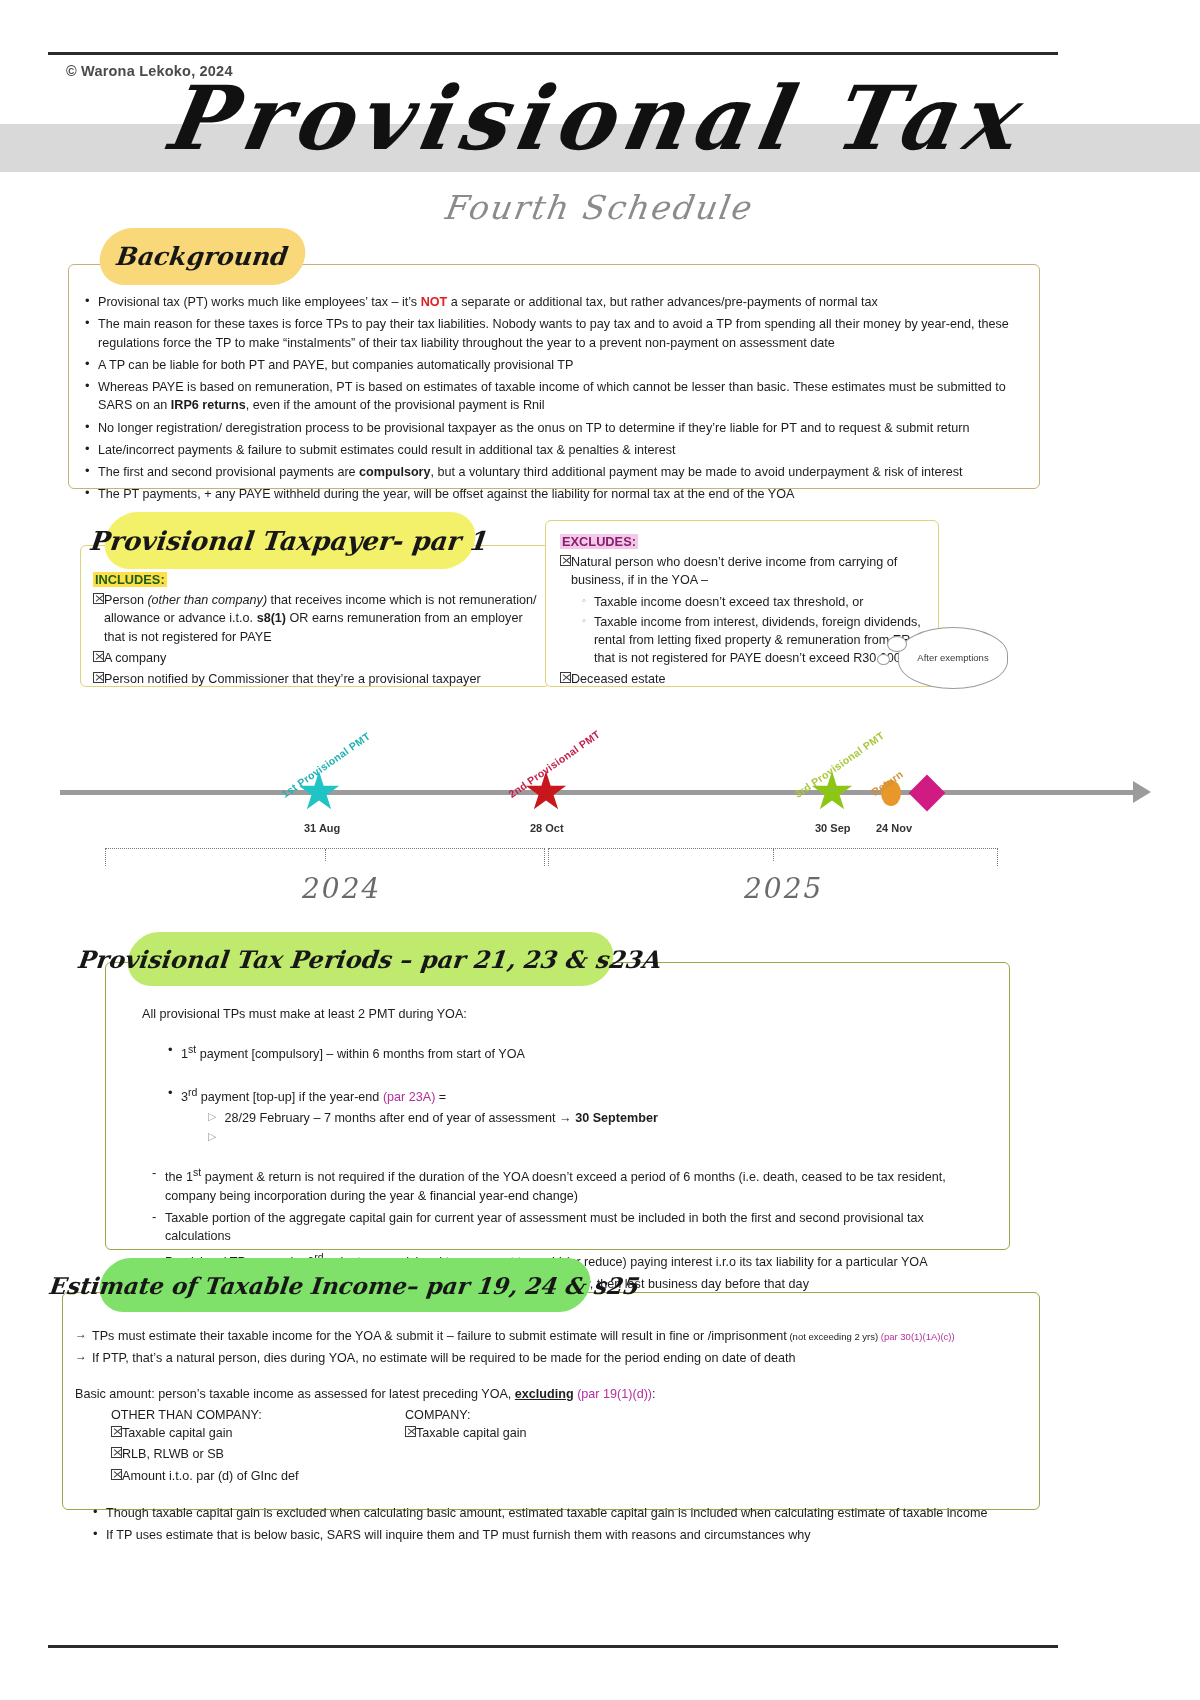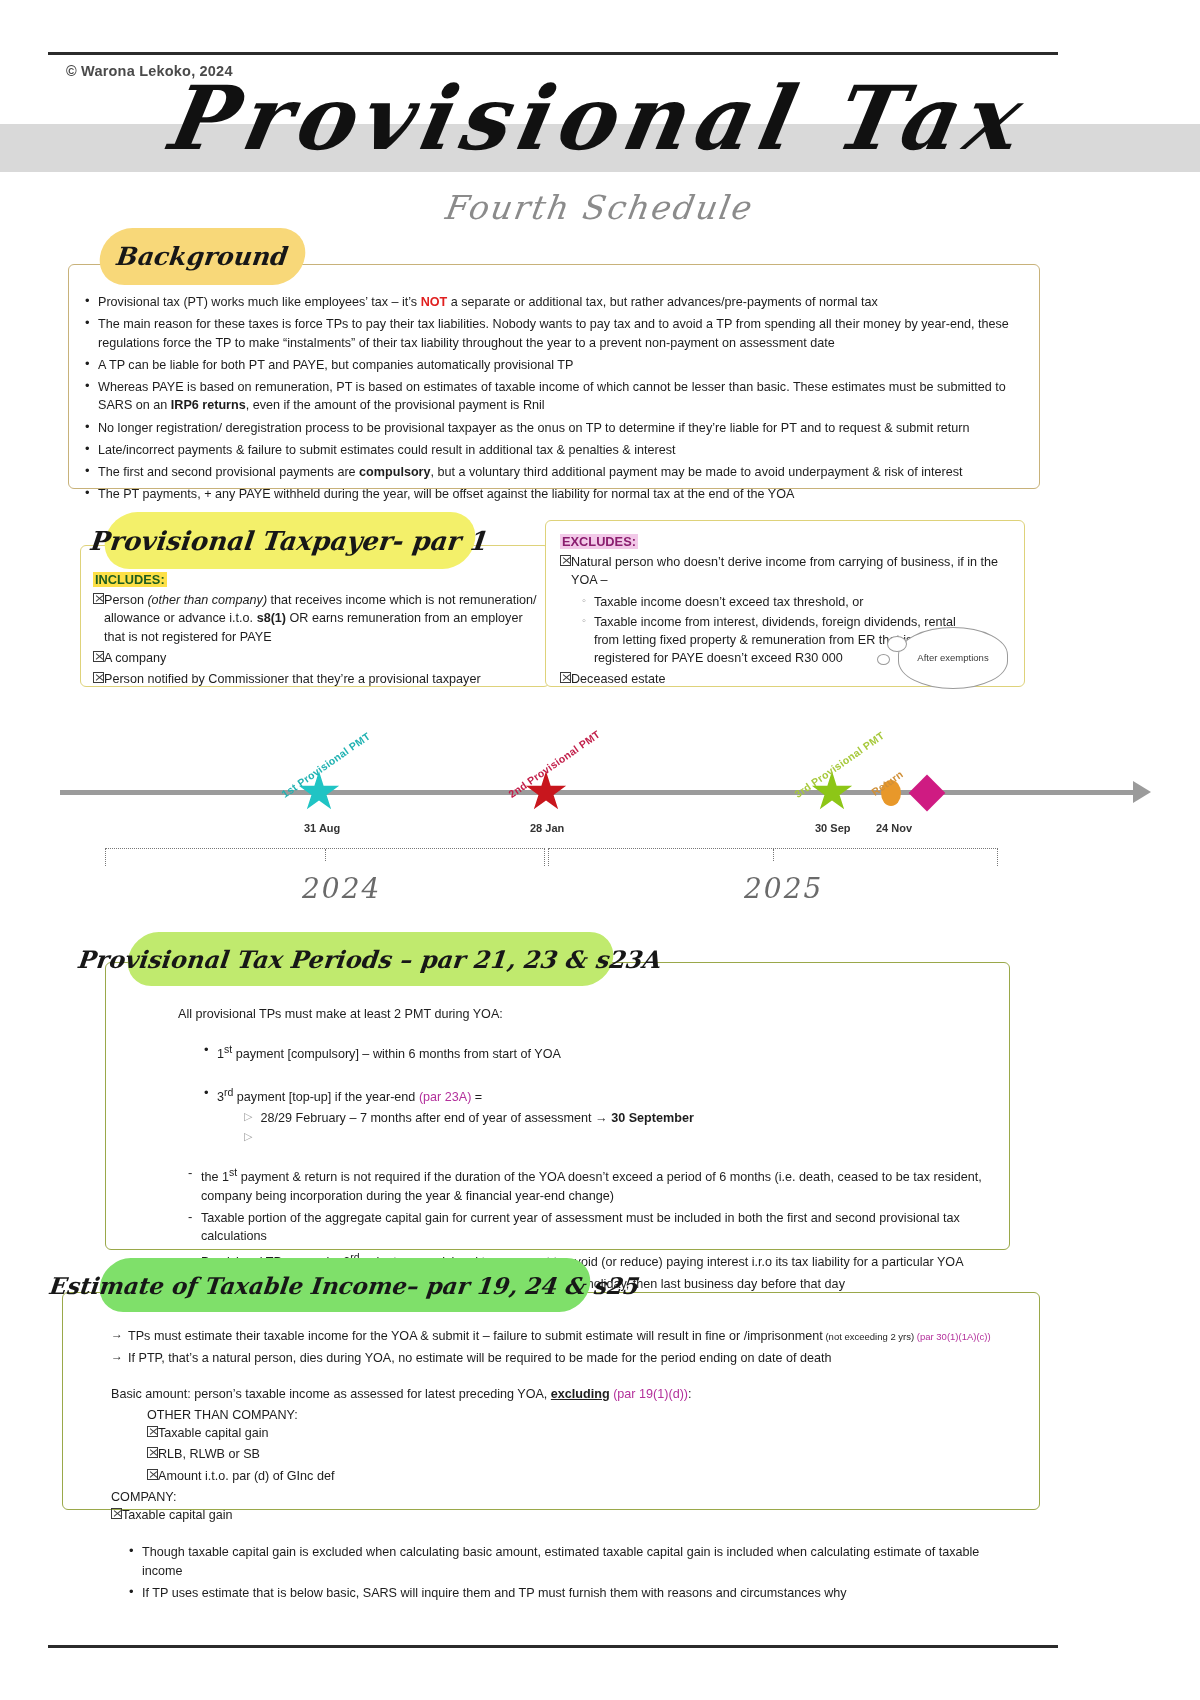--- a/index.html
+++ b/index.html
@@ -58,21 +58,21 @@
     transform:skewX(-10deg);
   }
 
   
   .sec-box {
     position:absolute;
     border:1.4px solid #c8b27a;
     border-radius:6px;
     background:#fff;
   }
-  .sec-box.olive { border-color:#9aa84a;padding-left:36px; }
+  .sec-box.olive { border-color:#9aa84a; }
   .sec-box.yellowish { border-color:#ded27a; }
 
   
   .blob {
     position:absolute;
     border-radius:46px;
     display:flex; align-items:center; justify-content:center;
     font-family:"DejaVu Serif", serif;
     font-style:italic;
     font-weight:bold;
@@ -103,21 +103,21 @@
 
   .red { color:#e02020; font-weight:bold; }
   .bold { font-weight:bold; }
   .ital { font-style:italic; }
   .magenta { color:#b3309b; }
   .small { font-size:9.5px; }
 
   .hl-green { background:#fde047; padding:0 2px; }
   .hl-pink  { background:#f2c9e8; padding:0 2px; }
 
-  .row2 { display:flex;flex-direction:column; }
+  .row2 { display:flex; }
 
   
   .ck-row { display:flex; margin-bottom:3px; align-items:flex-start; }
   .ck-row .bx {
     flex:0 0 auto; margin-top:2px;
     width:11px; height:11px; border:1.3px solid #3a3a3a;
     position:relative;
   }
   .ck-row .bx:before, .ck-row .bx:after {
     content:""; position:absolute; left:1px; top:4px;
@@ -244,21 +244,21 @@
         <div class="bx"></div>
         <div class="tx">A company</div>
       </div>
       <div class="ck-row">
         <div class="bx"></div>
         <div class="tx">Person notified by Commissioner that they’re a provisional taxpayer</div>
       </div>
     </div>
   </div>
 
-  <div class="sec-box yellowish" style="left:545px; top:520px; width:480px; height:167px;">
+  <div class="sec-box yellowish" style="left:545px; top:520px; width:394px; height:167px;">
     <div style="margin:13px 14px 0 14px;">
       <div class="bold" style="font-size:12.8px; color:#8a1d6e;"><span class="hl-pink">EXCLUDES:</span></div>
       <div style="height:4px;"></div>
       <div class="ck-row">
         <div class="bx"></div>
         <div class="tx">Natural person who doesn’t derive income from carrying of business, if in the YOA –</div>
       </div>
       <div class="sub-q">
         <div class="qm">◦</div>
         <div class="txt">Taxable income doesn’t exceed tax threshold, or</div>
@@ -281,21 +281,21 @@
   <div class="tl-wrap">
     <div class="tl-line"></div>
     <div class="tl-arrow"></div>
 
     <div class="star" style="left:298px; background:#20c4c4;"></div>
     <div class="tl-lbl" style="left:286px; top:88px; color:#20b2b2;">1st Provisional PMT</div>
     <div class="tl-date" style="left:304px;">31 Aug</div>
 
     <div class="star" style="left:525px; background:#c8161d;"></div>
     <div class="tl-lbl" style="left:513px; top:88px; color:#c21f4a;">2nd Provisional PMT</div>
-    <div class="tl-date" style="left:530px;">28 Jan</div>
+    <div class="tl-date" style="left:530px;">28 Oct</div>
 
     <div class="star" style="left:811px; background:#8dc617;"></div>
     <div class="tl-lbl" style="left:799px; top:88px; color:#a7c93c;">3rd Provisional PMT</div>
     <div class="tl-date" style="left:815px;">30 Sep</div>
 
     <div class="dot" style="left:881px; background:#e8982a;"></div>
     <div class="tl-lbl" style="left:876px; top:86px; color:#d09038;">Return</div>
     <div class="tl-date" style="left:876px;">24 Nov</div>
 
     <div class="diamond" style="left:914px; background:#cf1b82;"></div>

